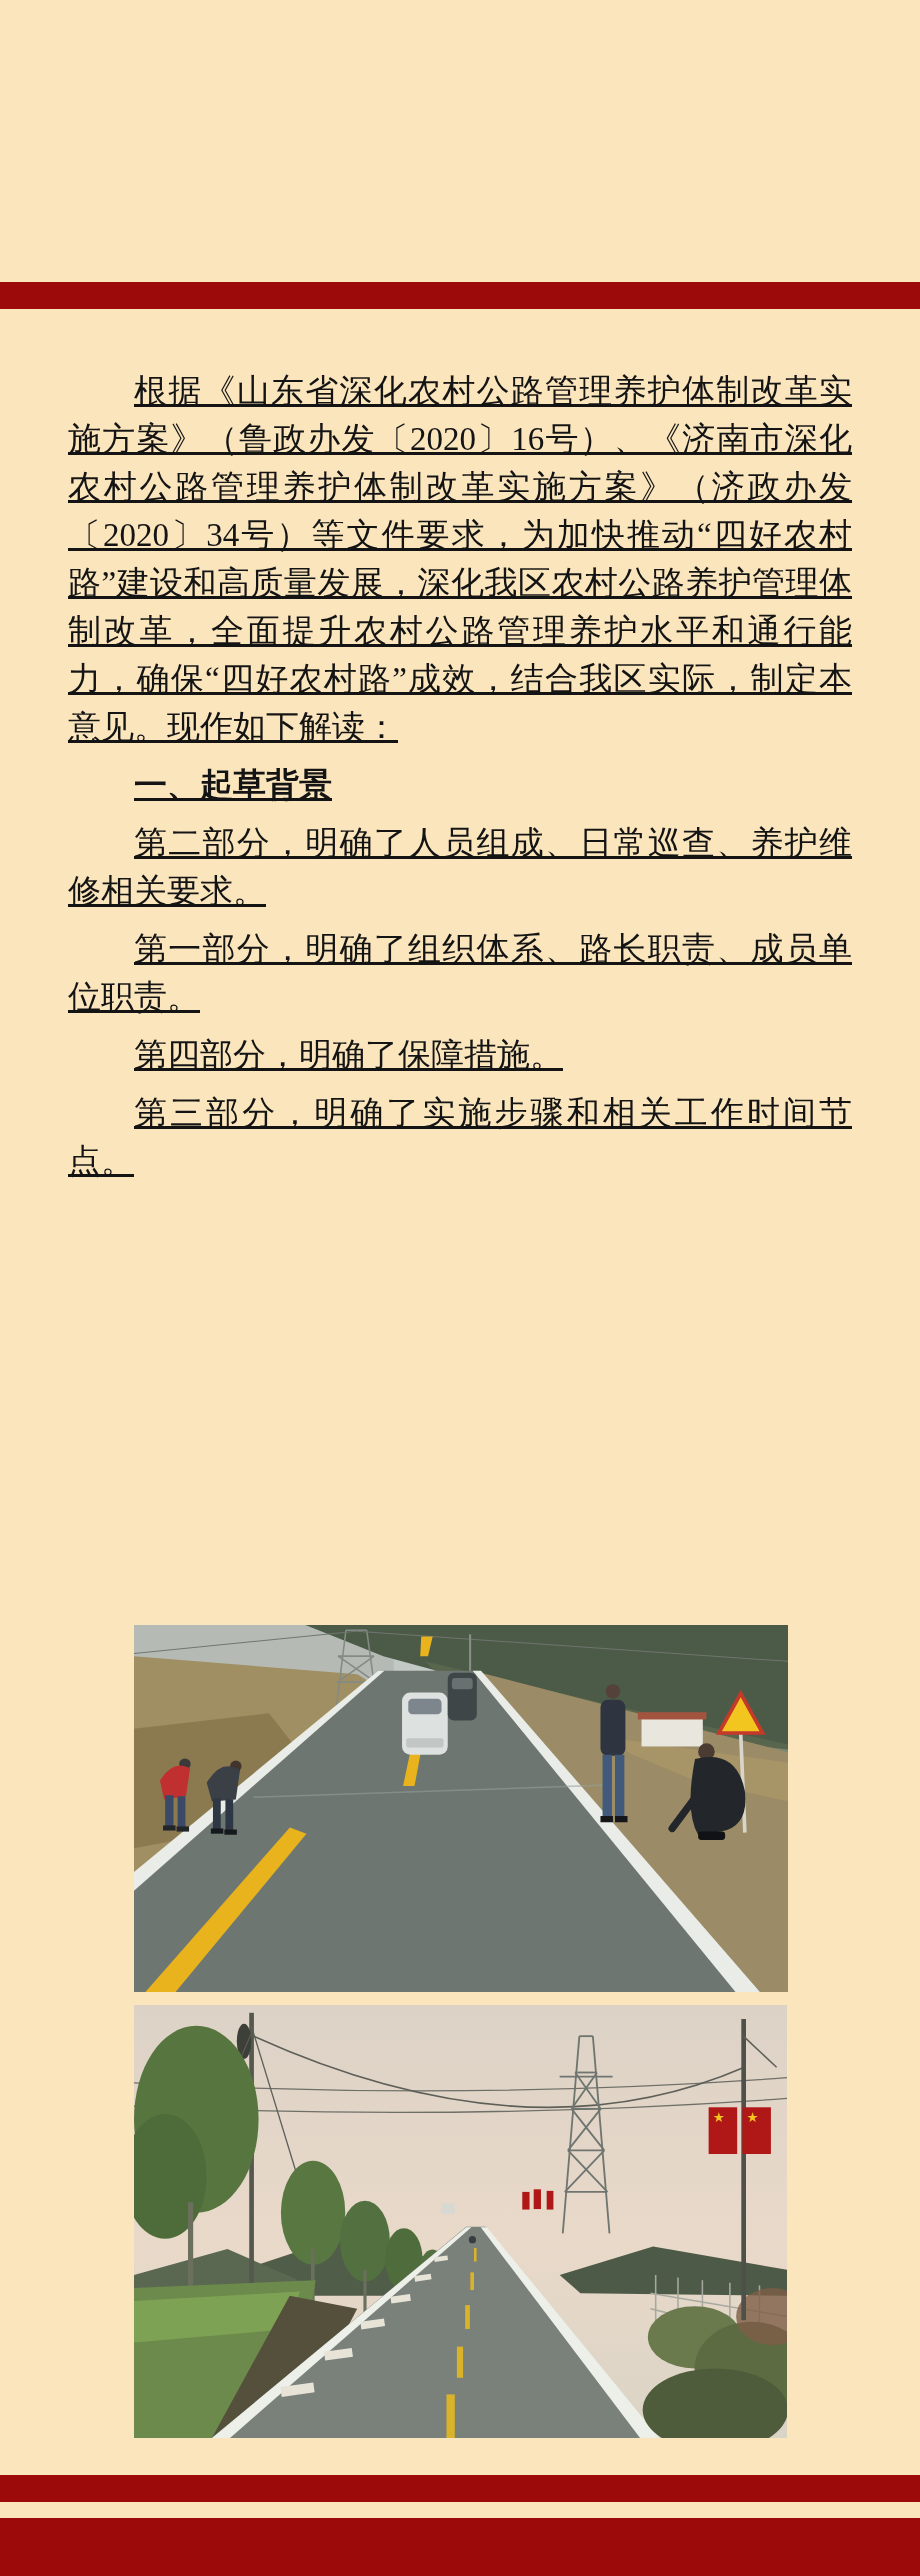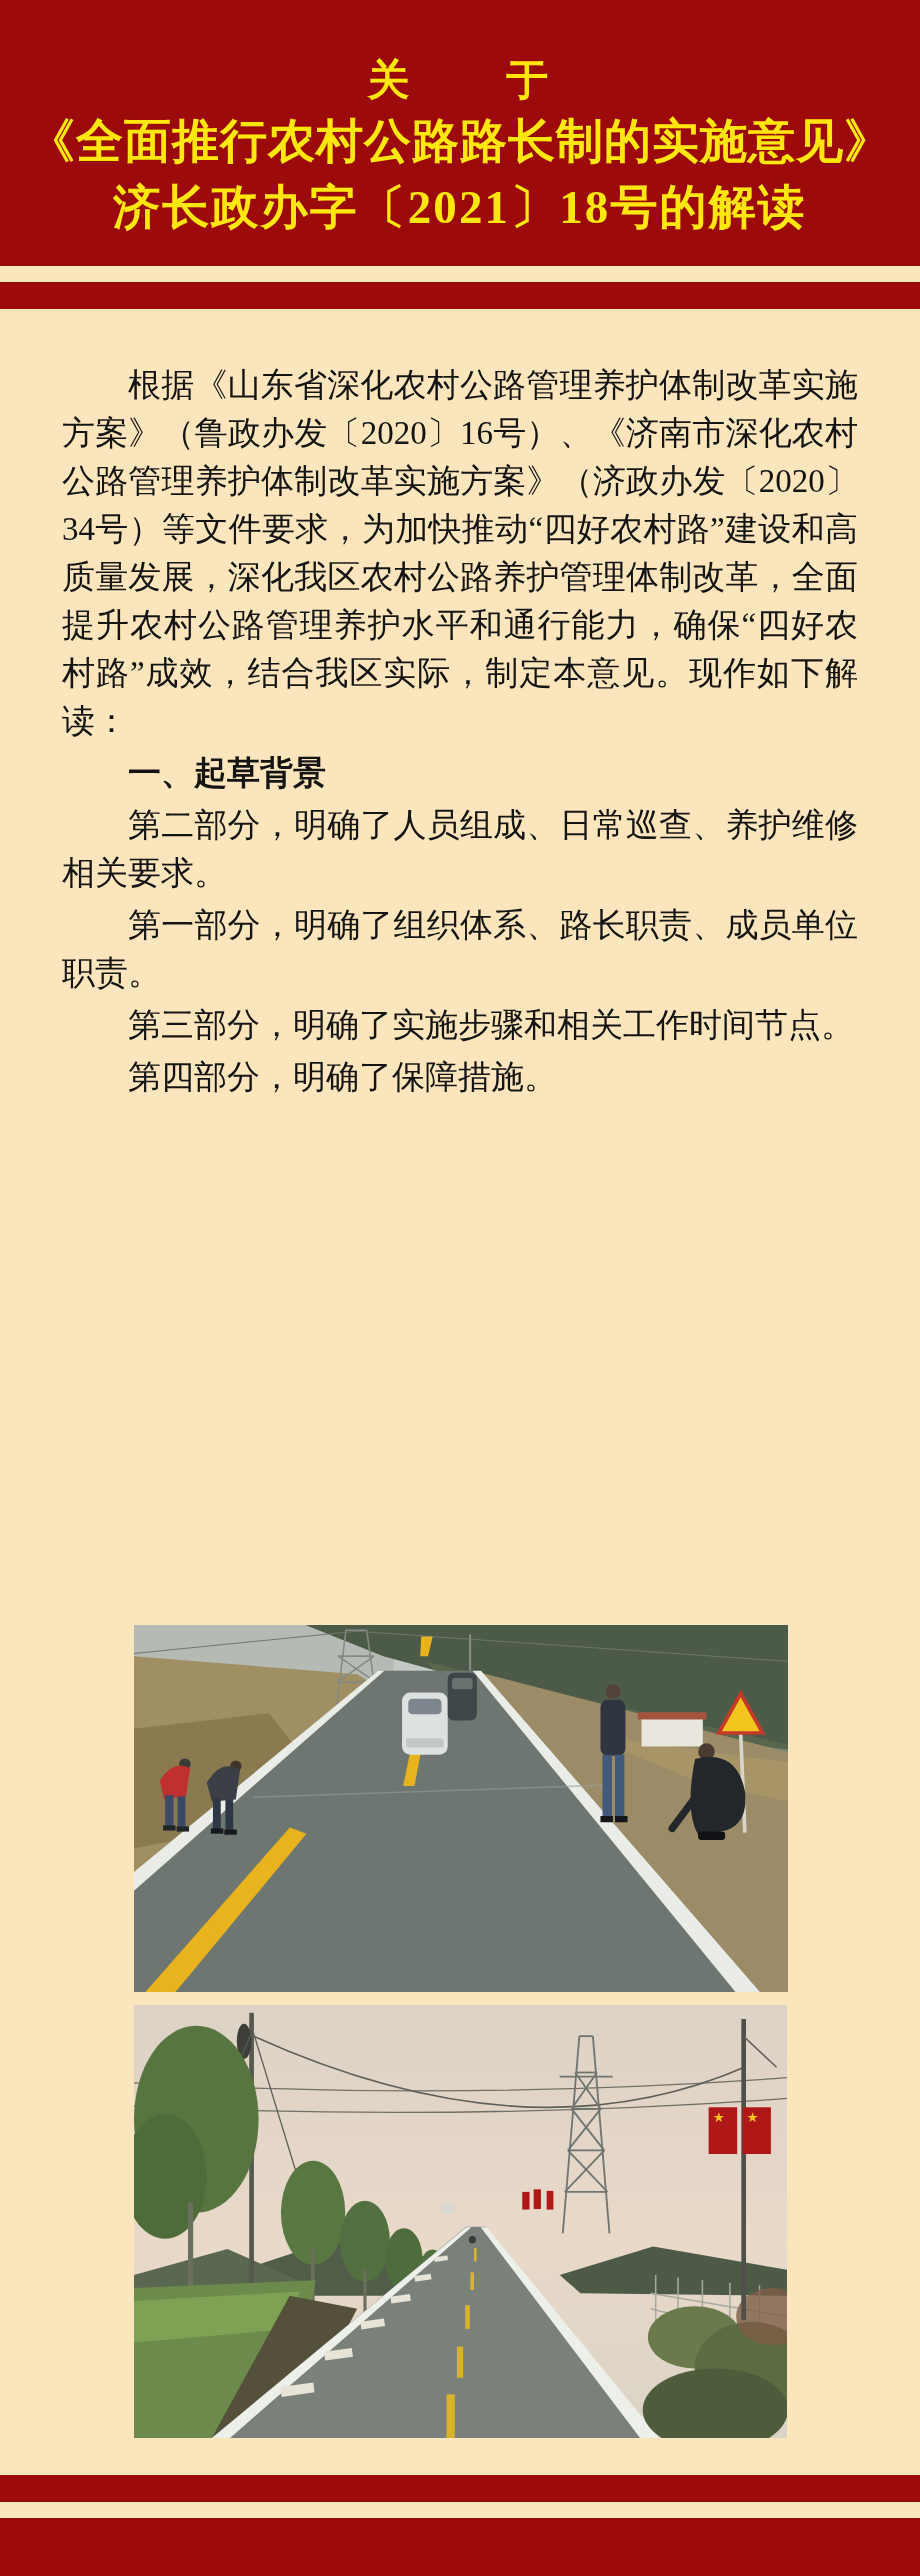--- a/index.html
+++ b/index.html
@@ -11,47 +11,42 @@
   .t1{font-size:42px;line-height:44px;font-weight:700;color:#FFE70D;letter-spacing:4.2px;}
   .t2{font-size:47px;line-height:50px;font-weight:700;color:#FFE70D;margin-top:13.5px;letter-spacing:1px;white-space:nowrap;}
   .t3{font-size:47px;line-height:50px;font-weight:700;color:#FFE70D;margin-top:16.6px;letter-spacing:2.1px;white-space:nowrap;}
   .stripe{position:absolute;left:0;width:920px;background:#9C0A0A;}
   .stripe.top{top:282px;height:26.5px;}
   .stripe.b1{top:2475px;height:26.5px;}
   .stripe.b2{top:2518px;height:58px;}
   
   .textblock{position:absolute;left:58px;top:308px;width:804px;padding-top:49px;
              color:#141414;font-size:33px;line-height:48px;text-align:justify;}
-  .textblock p{margin:4px;text-indent:2em;}
+  .textblock p{margin:10px;text-indent:2em;text-decoration:underline;}
   .textblock p.hd{font-weight:700;}
   
   figure{margin:0;padding:0;position:absolute;display:block;}
   .ph1{left:134px;top:1625px;width:654px;height:367px;}
   .ph2{left:134px;top:2005px;width:653px;height:433px;}
   figure svg{display:block;width:100%;height:100%;}
 </style>
 </head>
 <body>
 
 <div class="page">
 
-  <div class="hdr">
-    <div class="t1">关　　于</div>
-    <div class="t2">《全面推行农村公路路长制的实施意见》</div>
-    <div class="t3">济长政办字〔2021〕18号的解读</div>
-  </div>
   <div class="stripe top"></div>
 
   <div class="textblock">
     <p>根据《山东省深化农村公路管理养护体制改革实施方案》（鲁政办发〔2020〕16号）、《济南市深化农村公路管理养护体制改革实施方案》（济政办发〔2020〕34号）等文件要求，为加快推动“四好农村路”建设和高质量发展，深化我区农村公路养护管理体制改革，全面提升农村公路管理养护水平和通行能力，确保“四好农村路”成效，结合我区实际，制定本意见。现作如下解读：</p>
     <p class="hd">一、起草背景</p>
     <p>第二部分，明确了人员组成、日常巡查、养护维修相关要求。</p>
     <p>第一部分，明确了组织体系、路长职责、成员单位职责。</p>
+    <p>第四部分，明确了保障措施。</p>
     <p>第三部分，明确了实施步骤和相关工作时间节点。</p>
-    <p>第四部分，明确了保障措施。</p>
   </div>
 
   <figure class="ph1">
     <svg viewBox="0 0 1259 707" preserveAspectRatio="none">
       <rect x="0" y="0" width="1259" height="707" fill="#C3C9C5"></rect>
       <rect x="0" y="0" width="500" height="160" fill="#ABB3A9" opacity="0.6"></rect>
 
       <polygon points="330,0 1259,0 1259,240 1000,210 700,120 480,60" fill="#4C5B48"></polygon>
       <polygon points="560,70 900,150 1259,230 1259,275 950,240 620,130" fill="#5E6B50" opacity="0.7"></polygon>
 

